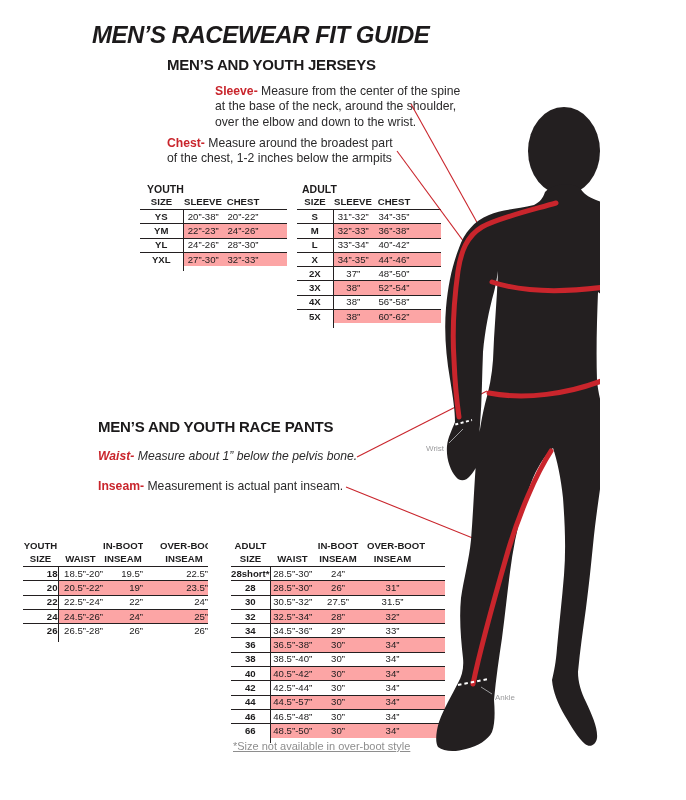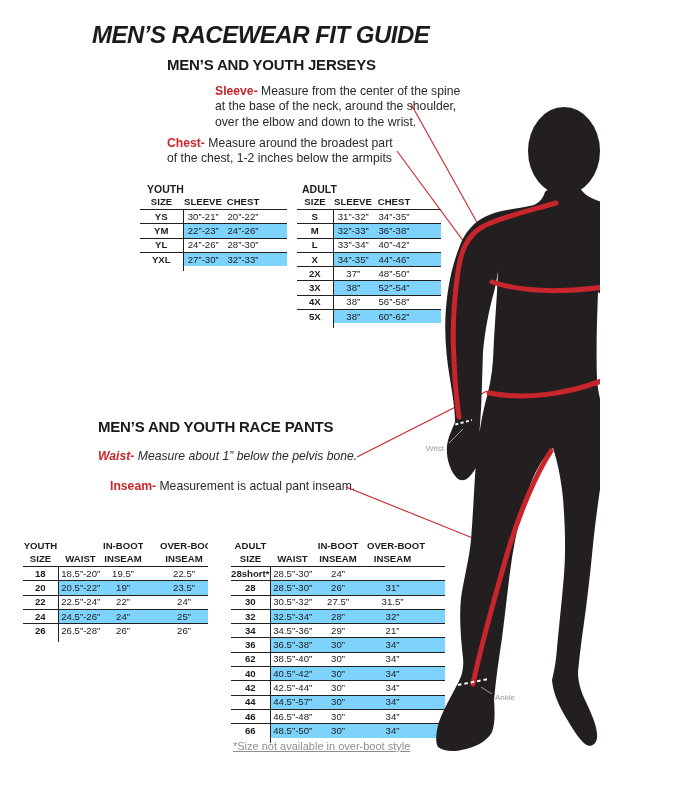--- a/index.html
+++ b/index.html
@@ -8,43 +8,43 @@
   .abs{position:absolute;}
   .page-title{left:92px;top:21px;font-size:24px;font-weight:bold;font-style:italic;
               letter-spacing:-0.5px;white-space:nowrap;color:#1c1a1b;}
   .section-heading{font-size:15px;font-weight:bold;letter-spacing:-0.2px;white-space:nowrap;color:#1c1a1b;}
   .jerseys-heading{left:167px;top:56px;}
   .pants-heading{left:98px;top:418px;}
   .para{font-size:12.2px;line-height:1.26;color:#2b2a2b;}
   .sleeve-para{left:167px;top:84px;width:252px;margin-left:48px;}
   .chest-para{left:167px;top:136px;width:236px;}
   .waist-para{left:98px;top:449px;white-space:nowrap;font-style:italic;}
-  .inseam-para{left:110px;top:479px;white-space:nowrap;}
+  .inseam-para{left:98px;top:479px;white-space:nowrap;}
   .red-label{color:#c9252c;font-weight:bold;}
   .tbl-label{font-size:10.5px;font-weight:bold;color:#1c1a1b;}
   .footnote{left:233px;top:740px;font-size:11px;color:#8e8e8e;text-decoration:underline;}
 
   table.fit{border-collapse:collapse;table-layout:fixed;position:absolute;}
   table.fit th,table.fit td{padding:0;text-align:center;vertical-align:middle;
       font-size:9.6px;line-height:1.05;color:#1d1c1d;overflow:hidden;white-space:nowrap;}
   table.fit thead th{font-weight:bold;height:13px;}
   table.fit thead tr.underline th{border-bottom:1.5px solid #231f20;}
   table.fit tbody td{height:13.3px;}
   table.fit tbody td:first-child{font-weight:bold;border-right:1.4px solid #231f20;}
   table.fit tbody tr:not(:first-child):not(.tail) td{border-top:1.2px solid #231f20;}
-  table.fit tbody tr.shaded td:not(:first-child){background:#7dd3fc;}
+  table.fit tbody tr.shaded td:not(:first-child){background:#fca5a5;}
   table.fit tbody tr.tail td{height:5px;border-top:none !important;background:none !important;}
 
   .tbl-jersey-youth{left:140px;top:196px;width:147px;}
   .tbl-jersey-youth td:nth-child(3),.tbl-jersey-youth th:nth-child(3){padding-right:24px;}
   .tbl-jersey-adult{left:297px;top:196px;width:144px;}
   .tbl-jersey-adult td:nth-child(3),.tbl-jersey-adult th:nth-child(3){padding-right:26px;}
 
   .tbl-pants-youth{left:23px;top:540px;width:185px;}
-  .tbl-pants-youth tbody td{height:14px;}
+  .tbl-pants-youth tbody td{height:14px;text-align:right;}
   .tbl-pants-youth td:nth-child(4),.tbl-pants-youth th:nth-child(4){padding-left:17px;}
   .tbl-pants-adult{left:231px;top:540px;width:214px;}
   .tbl-pants-adult tbody td{height:13.2px;}
   .tbl-pants-adult td:nth-child(3),.tbl-pants-adult th:nth-child(3){padding-right:6px;}
   .tbl-pants-adult td:nth-child(4),.tbl-pants-adult th:nth-child(4){padding-right:27px;}
 
   .figure-overlay{left:0;top:0;width:686px;height:800px;pointer-events:none;}
   .fig-label{font-family:"Liberation Sans",sans-serif;font-size:8px;fill:#9b9b9d;}
 </style>
 </head>
@@ -70,21 +70,21 @@
     <thead>
       <tr class="underline">
         <th>SIZE</th>
         <th>SLEEVE</th>
         <th>CHEST</th>
       </tr>
     </thead>
     <tbody>
         <tr>
           <td>YS</td>
-          <td>30”-21”</td>
+          <td>20”-38”</td>
           <td>20”-22”</td>
         </tr>
         <tr class="shaded">
           <td>YM</td>
           <td>22”-23”</td>
           <td>24”-26”</td>
         </tr>
         <tr>
           <td>YL</td>
           <td>24”-26”</td>
@@ -269,30 +269,30 @@
         <tr class="shaded">
           <td>32</td>
           <td>32.5”-34”</td>
           <td>28”</td>
           <td>32”</td>
         </tr>
         <tr>
           <td>34</td>
           <td>34.5”-36”</td>
           <td>29”</td>
-          <td>21”</td>
+          <td>33”</td>
         </tr>
         <tr class="shaded">
           <td>36</td>
           <td>36.5”-38”</td>
           <td>30”</td>
           <td>34”</td>
         </tr>
         <tr>
-          <td>62</td>
+          <td>38</td>
           <td>38.5”-40”</td>
           <td>30”</td>
           <td>34”</td>
         </tr>
         <tr class="shaded">
           <td>40</td>
           <td>40.5”-42”</td>
           <td>30”</td>
           <td>34”</td>
         </tr>

